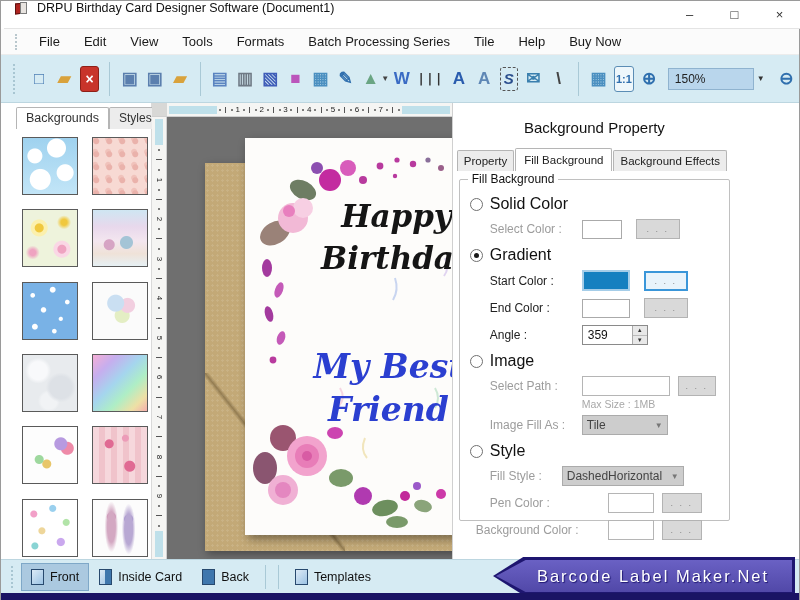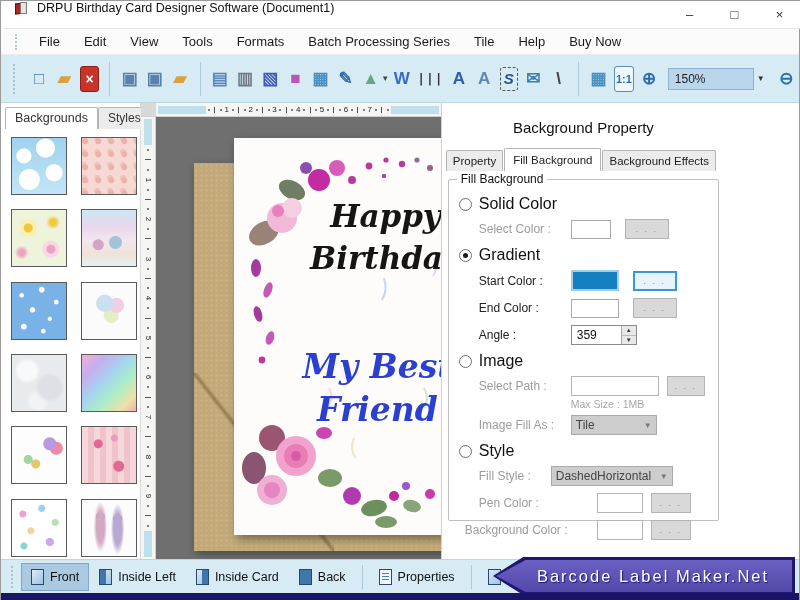--- a/index.html
+++ b/index.html
@@ -29,21 +29,21 @@
   .tbicon.danger { background:#c8342a; color:#fff !important; font-size:14px; border:1px solid #8e1f17; }
   .tbicon.dashed { border:1px dashed #555; font-style:italic; width:24px; height:24px; font-size:15px; }
   .tbicon.boxed { border:1px solid #5b8db5; background:#eef7fb; font-size:11px; font-weight:bold; }
   .tbicon.barcode { font-size:13px; letter-spacing:1px; font-family:"DejaVu Sans Mono",monospace; }
   .tb-dd { font-size:8px; color:#444; margin-left:-2px; }
   .zoom-combo { display:flex; align-items:center; margin:0 6px; }
   .zoom-combo .zc-box { width:86px; height:22px; background:#b9d6ec; border:1px solid #8fb3cf; font-size:12px; color:#222; display:flex; align-items:center; padding-left:6px; }
   .zoom-combo .zc-arrow { font-size:8px; color:#333; padding:0 3px; }
 
   
-  .main { position:absolute; top:102px; left:0; width:724px; height:456px; display:flex; }
+  .main { position:absolute; top:102px; left:11px; width:724px; height:456px; display:flex; }
 
   
   .left-panel { width:140px; height:100%; background:#ffffff; border-right:1px solid #d9d9d9; }
   .lp-tabs { display:flex; padding:4px 0 0 4px; height:26px; }
   .lp-tab { font-size:12px; padding:3px 9px; border:1px solid #b5b5b5; border-bottom:none; background:#ececec; color:#333; border-radius:2px 2px 0 0; cursor:default; }
   .lp-tab.active { background:#fff; position:relative; z-index:2; font-size:12.5px; }
   .thumb-grid { display:grid; grid-template-columns:56px 56px; gap:12px 14px; padding:8px 0 0 10px; height:430px; overflow:hidden; }
   .thumb { width:56px; height:58px; border:1px solid #5a5a5a; cursor:pointer; }
 
   .th-sky-clouds{background:radial-gradient(circle at 22% 32%,#fff 7px,rgba(255,255,255,0) 8px),radial-gradient(circle at 62% 18%,#fff 9px,rgba(255,255,255,0) 10px),radial-gradient(circle at 78% 62%,#fff 8px,rgba(255,255,255,0) 9px),radial-gradient(circle at 32% 74%,#fff 10px,rgba(255,255,255,0) 11px),linear-gradient(#9fd2ef,#c2e5f7);}
@@ -636,37 +636,29 @@
   </div>
 
   <div class="bottombar">
     <div class="grip"></div>
     <div style="display:flex;align-items:center;">
         <div class="page-btn active">
           <span class="page-icon var-front"></span>
           <span>Front</span>
         </div>
         <div class="page-btn">
-          <span class="page-icon var-left"></span>
-          <span>Inside Left</span>
-        </div>
-        <div class="page-btn">
           <span class="page-icon var-right"></span>
           <span>Inside Card</span>
         </div>
         <div class="page-btn">
           <span class="page-icon var-back"></span>
           <span>Back</span>
         </div>
       </div>
     <div class="bb-sep"></div>
-    <div class="page-btn">
-      <span class="doc-icon"></span>
-      <span>Properties</span>
-    </div>
     <div class="bb-sep"></div>
     <div class="page-btn">
       <span class="page-icon"></span>
       <span>Templates</span>
     </div>
   </div>
 
   <div class="banner">
     <div class="banner-inner">
       <div class="banner-text">Barcode Label Maker.Net</div>

